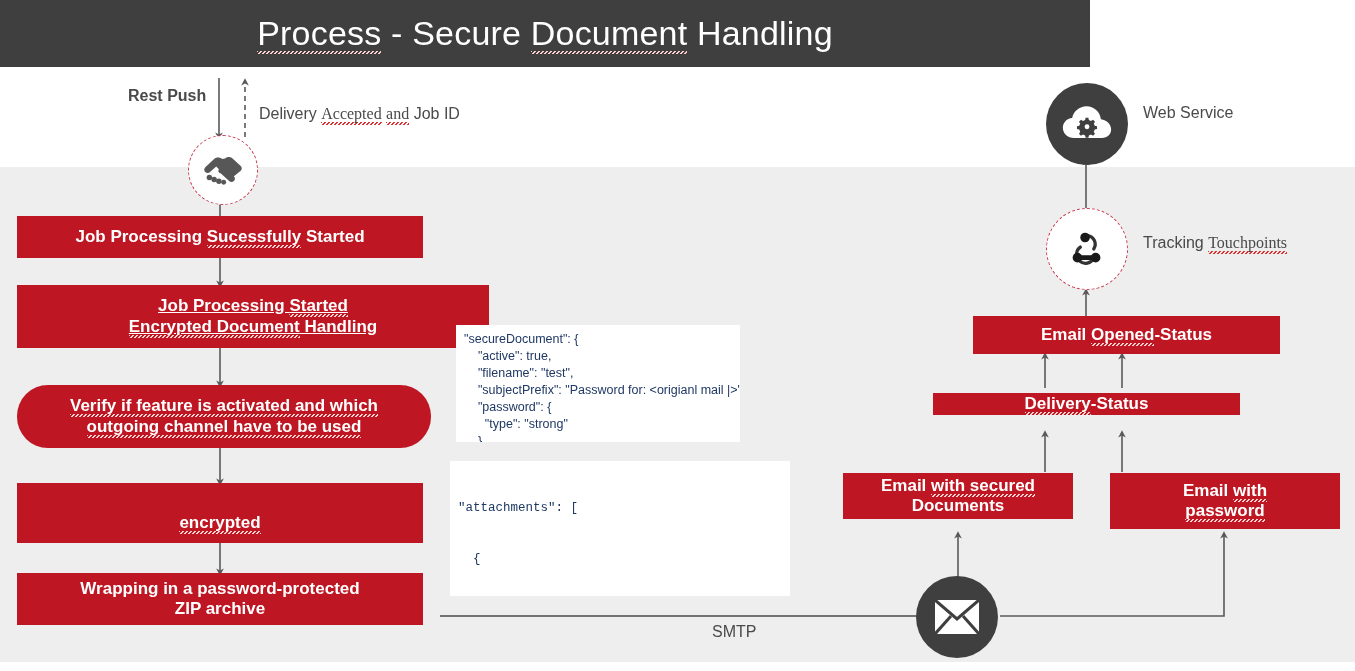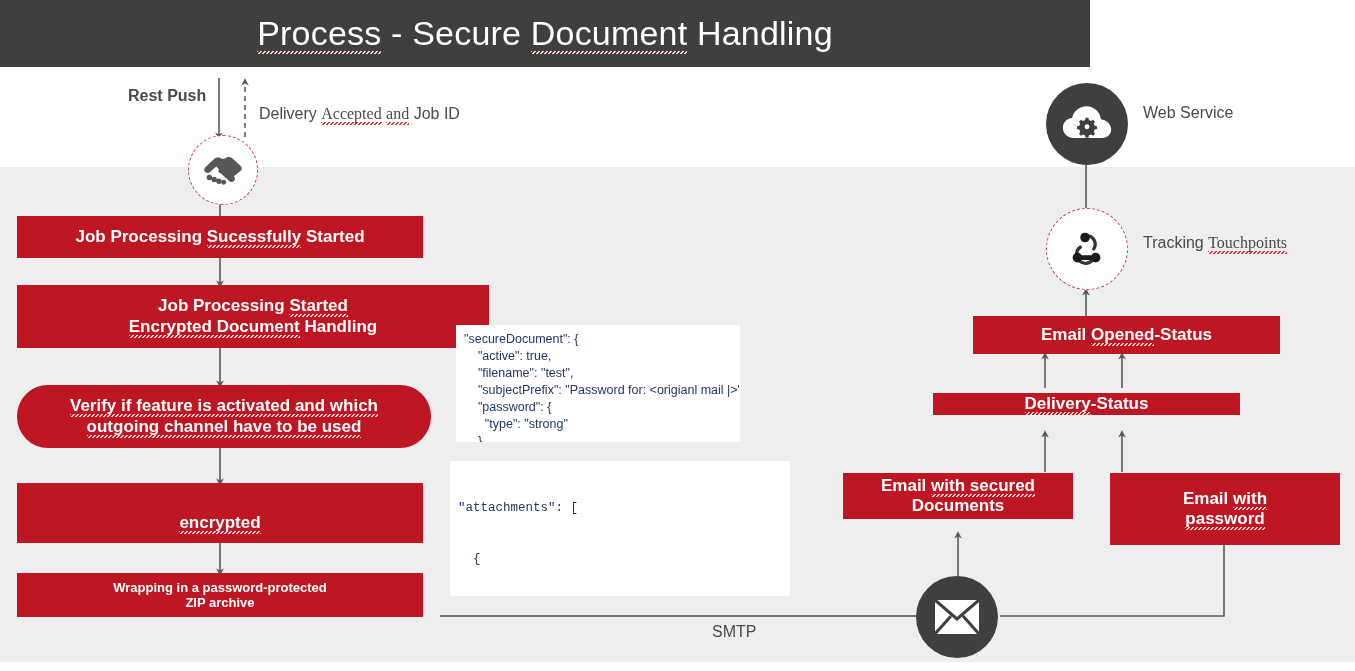--- a/index.html
+++ b/index.html
@@ -181,33 +181,33 @@
       <circle cx="26" cy="38.5" r="4"></circle>
       <circle cx="33" cy="40" r="3.6"></circle>
     </g>
   </svg>
 </div>
 
 <div class="rbox" style="left:17px; top:216px; width:406px; height:42px; font-size:17px;">
   <span>Job Processing <span class="sqw">Sucessfully</span> Started</span>
 </div>
 
-<div class="rbox" style="left:17px; top:285px; width:472px; height:63px; font-size:17px;">
+<div class="rbox" style="left:17px; top:285px; width:472px; height:63px; font-size:17px;text-decoration:underline;">
   <span>Job Processing <span class="sqw">Started</span><br><span class="sqw">Encrypted Document</span> Handling</span>
 </div>
 
 <div class="rbox" style="left:17px; top:385px; width:414px; height:63px; font-size:17px;border-radius:31px;">
   <span><span class="sqw">Verify if feature is activated and which</span><br><span class="sqw">outgoing channel have to be used</span></span>
 </div>
 
 <div class="rbox" style="left:17px; top:483px; width:406px; height:60px; font-size:17px;">
   <span><br><span class="sqw">encrypted</span></span>
 </div>
 
-<div class="rbox" style="left:17px; top:573px; width:406px; height:44px; font-size:13px;">
+<div class="rbox" style="left:17px; top:573px; width:406px; height:52px; font-size:17px;">
   <span>Wrapping in a password-protected<br>ZIP archive</span>
 </div>
 
 <div class="code-panel" id="code-secure" style="left:456px; top:325px; width:284px; height:117px;">"secureDocument": {
     "active": true,
     "filename": "test",
     "subjectPrefix": "Password for: &lt;origianl mail |&gt;",
     "password": {
       "type": "strong"
     }</div>
@@ -239,21 +239,21 @@
 </div>
 
 <div class="rbox" style="left:933px; top:393px; width:307px; height:22px; font-size:17px;">
   <span><span class="sqw">Delivery</span>-Status</span>
 </div>
 
 <div class="rbox" style="left:843px; top:473px; width:230px; height:46px; font-size:17px;">
   <span>Email <span class="sqw">with secured</span><br>Documents</span>
 </div>
 
-<div class="rbox" style="left:1110px; top:473px; width:230px; height:72px; font-size:17px;">
+<div class="rbox" style="left:1110px; top:473px; width:230px; height:56px; font-size:17px;">
   <span>Email <span class="sqw">with</span><br><span class="sqw">password</span></span>
 </div>
 
 <div class="circ-dash" style="left:1046px; top:208px; width:82px; height:82px;">
   <svg width="46" height="46" viewBox="0 0 48 48" xmlns="http://www.w3.org/2000/svg">
     <g fill="none" stroke="#333333" stroke-width="3.4" stroke-linecap="round">
       <path d="M24 10 A9 9 0 0 1 31 24"></path>
       <path d="M31 33 A9 9 0 0 1 16 36"></path>
       <path d="M16 36 A9 9 0 0 1 17 22"></path>
     </g>

